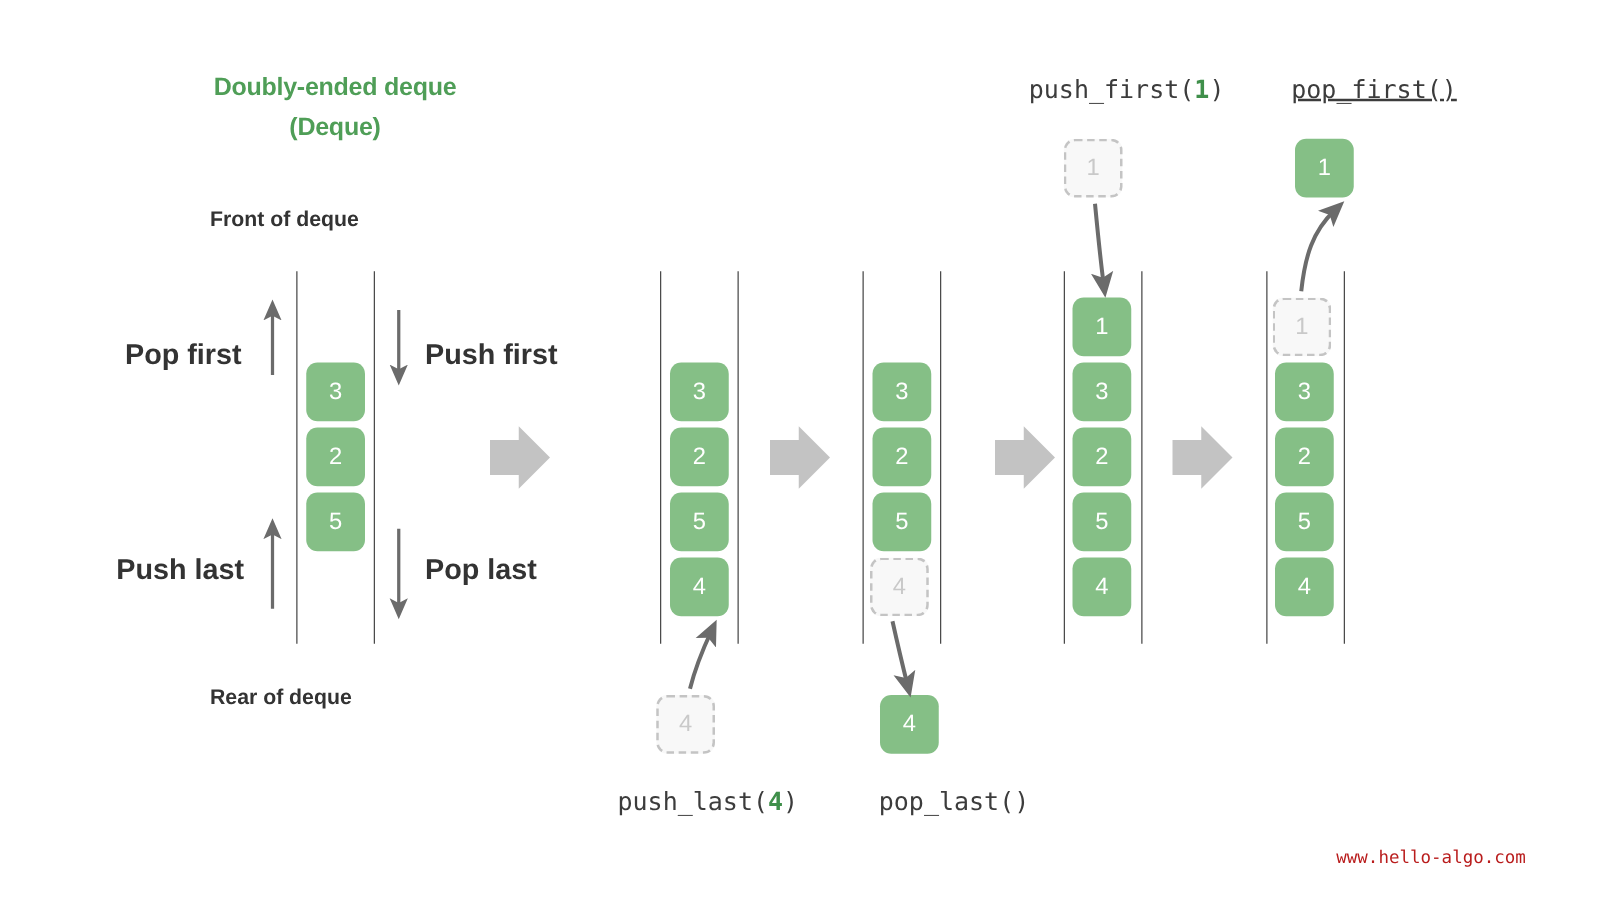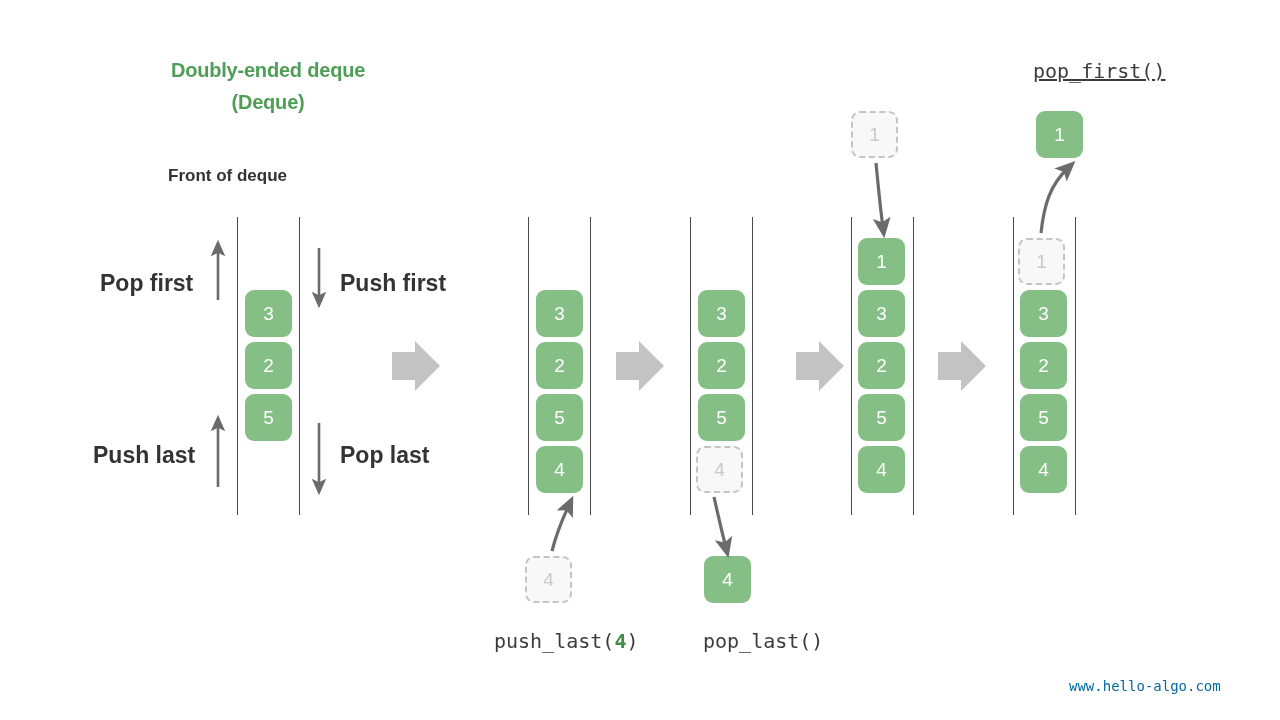--- a/index.html
+++ b/index.html
@@ -48,21 +48,21 @@
     font-family: "DejaVu Sans Mono", "Liberation Mono", monospace;
     font-size: 20px;
     color: #3c3c3c;
     white-space: pre;
     letter-spacing: 0px;
   }
   .code .num { color: #3f8f4a; font-weight: bold; }
   .watermark {
     font-family: "DejaVu Sans Mono", "Liberation Mono", monospace;
     font-size: 14px;
-    color: #0369a1;
+    color: #b91c1c;
     white-space: pre;
   }
 
   
   .rail {
     position: absolute;
     width: 1px;
     background: #4a4a4a;
   }
 
@@ -100,26 +100,28 @@
 <body>
 
 <div id="stage">
 
   <div class="abs title" style="left:143px; top:60px; width:250px;">
     <div>Doubly-ended deque</div>
     <div style="margin-top:12px;">(Deque)</div>
   </div>
 
   <div class="abs hdr" style="left:168px; top:166px; width:200px;">Front of deque</div>
+  <div class="abs hdr" style="left:168px; top:548px; width:200px;">Rear of deque</div>
 
   <div class="abs sidelabel" style="left:100px; top:270px;">Pop first</div>
   <div class="abs sidelabel" style="left:340px; top:270px;">Push first</div>
   <div class="abs sidelabel" style="left:93px; top:442px;">Push last</div>
   <div class="abs sidelabel" style="left:340px; top:442px;">Pop last</div>
 
+  <div class="abs code" style="left:823px; top:59px;"><span>push_first(</span><span class="num">1</span><span>)</span></div>
 
   <div class="abs code" style="left:1033px; top:59px;text-decoration:underline;">pop_first()</div>
 
   <div class="abs code" style="left:494px; top:629px;"><span>push_last(</span><span class="num">4</span><span>)</span></div>
 
   <div class="abs code" style="left:703px; top:629px;">pop_last()</div>
 
   <div class="abs" style="left:0; top:0; width:0; height:0;">
     <div class="rail" style="left:237px; top:217px; height:298px;"></div>
     <div class="rail" style="left:299px; top:217px; height:298px;"></div>

